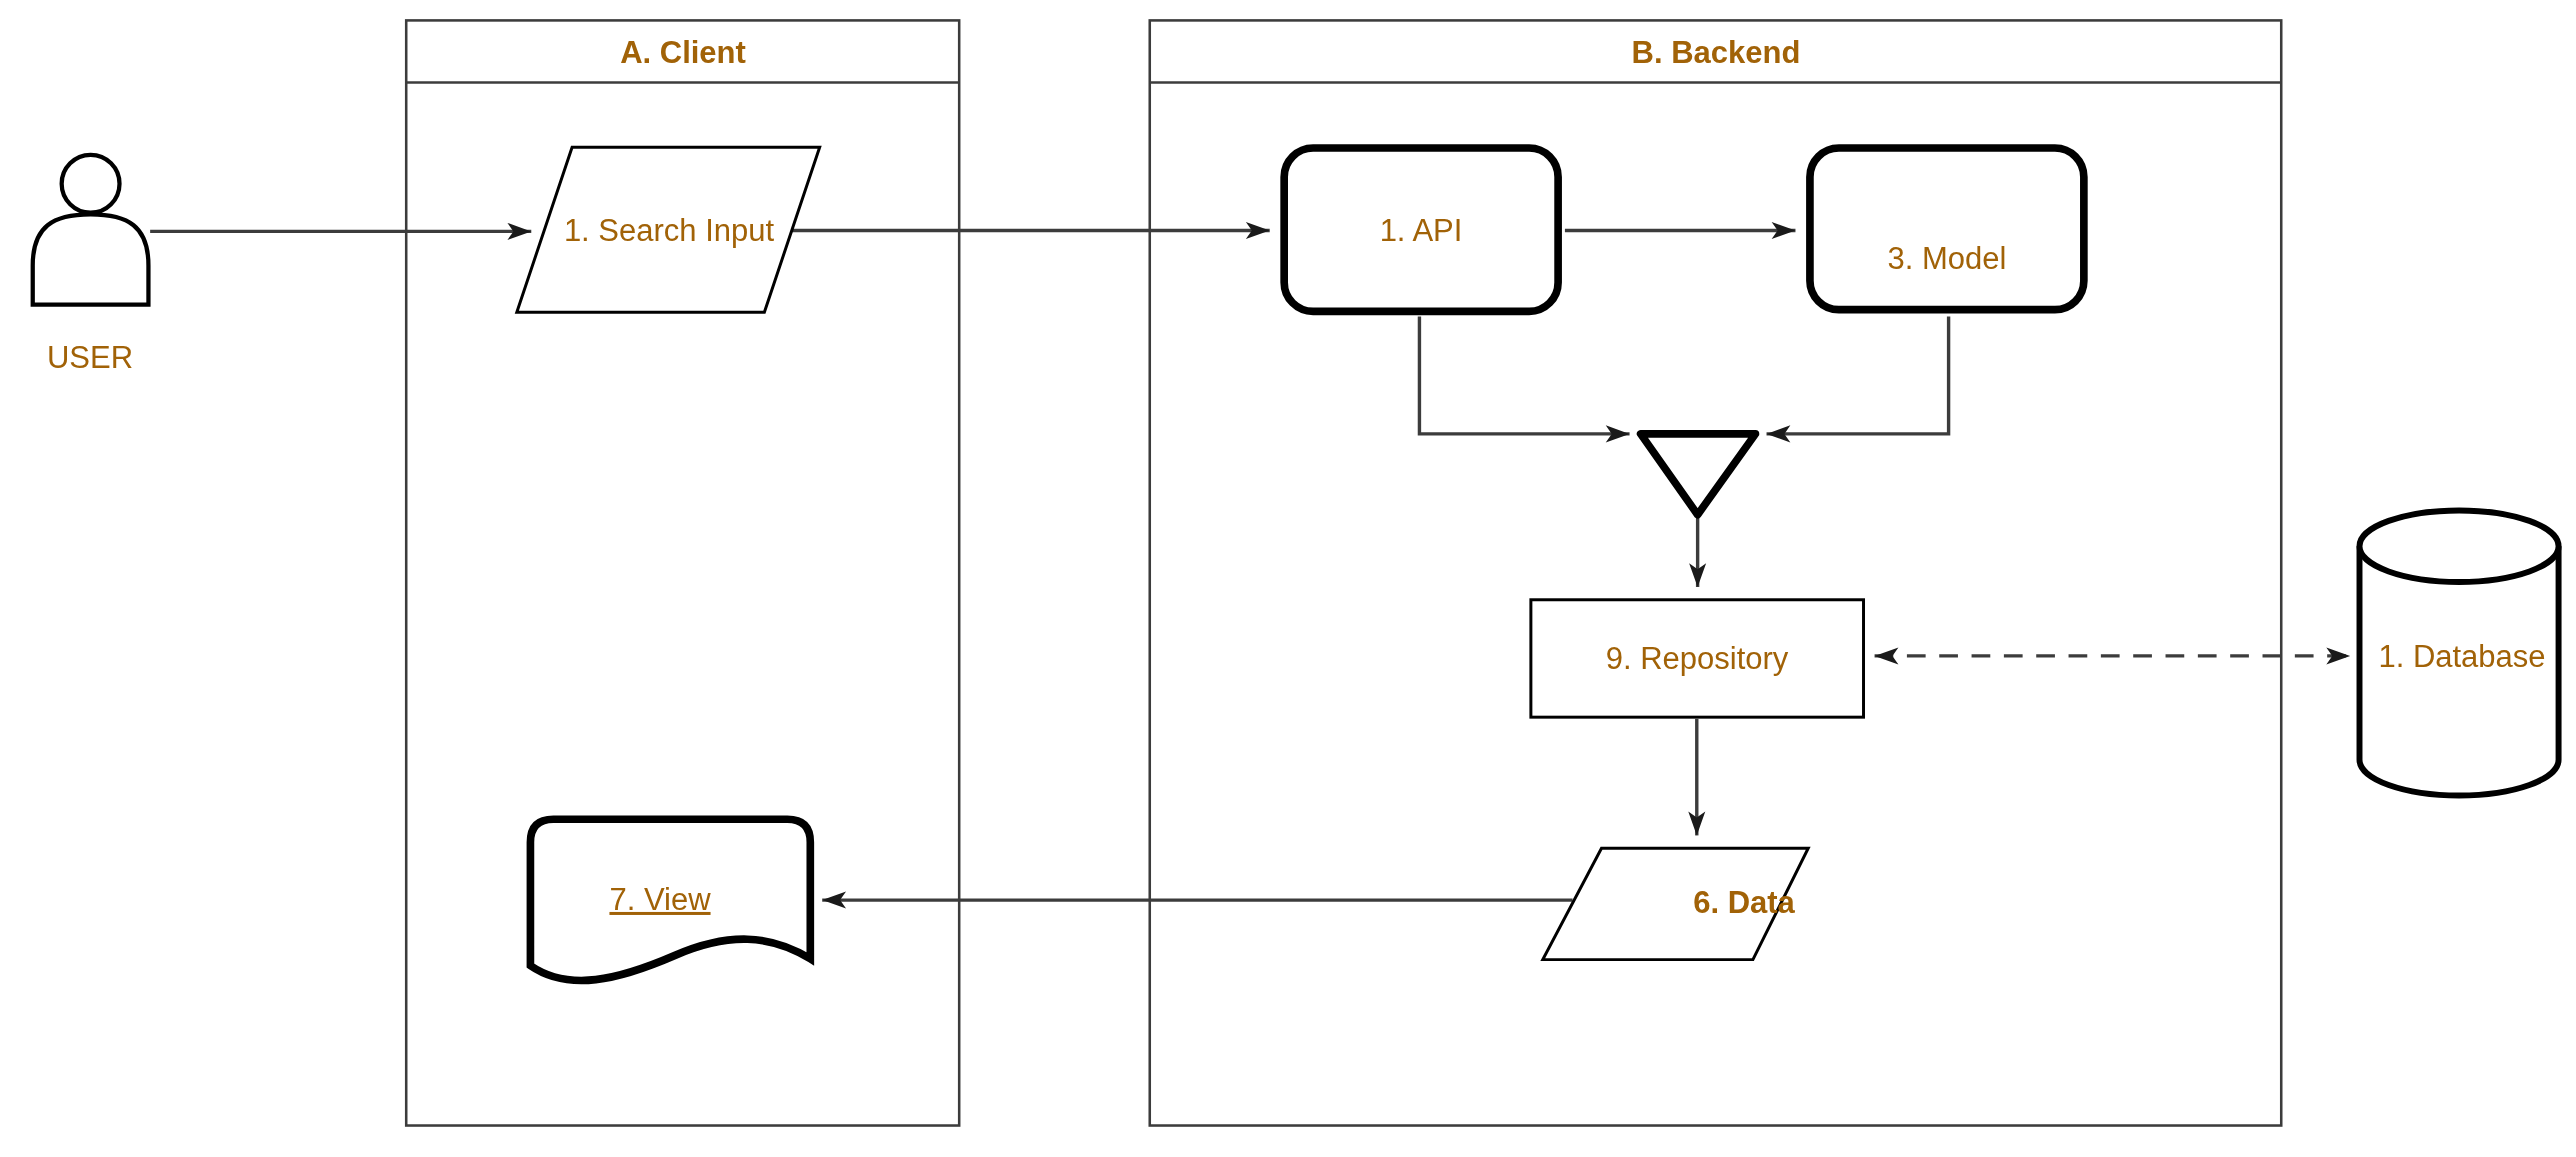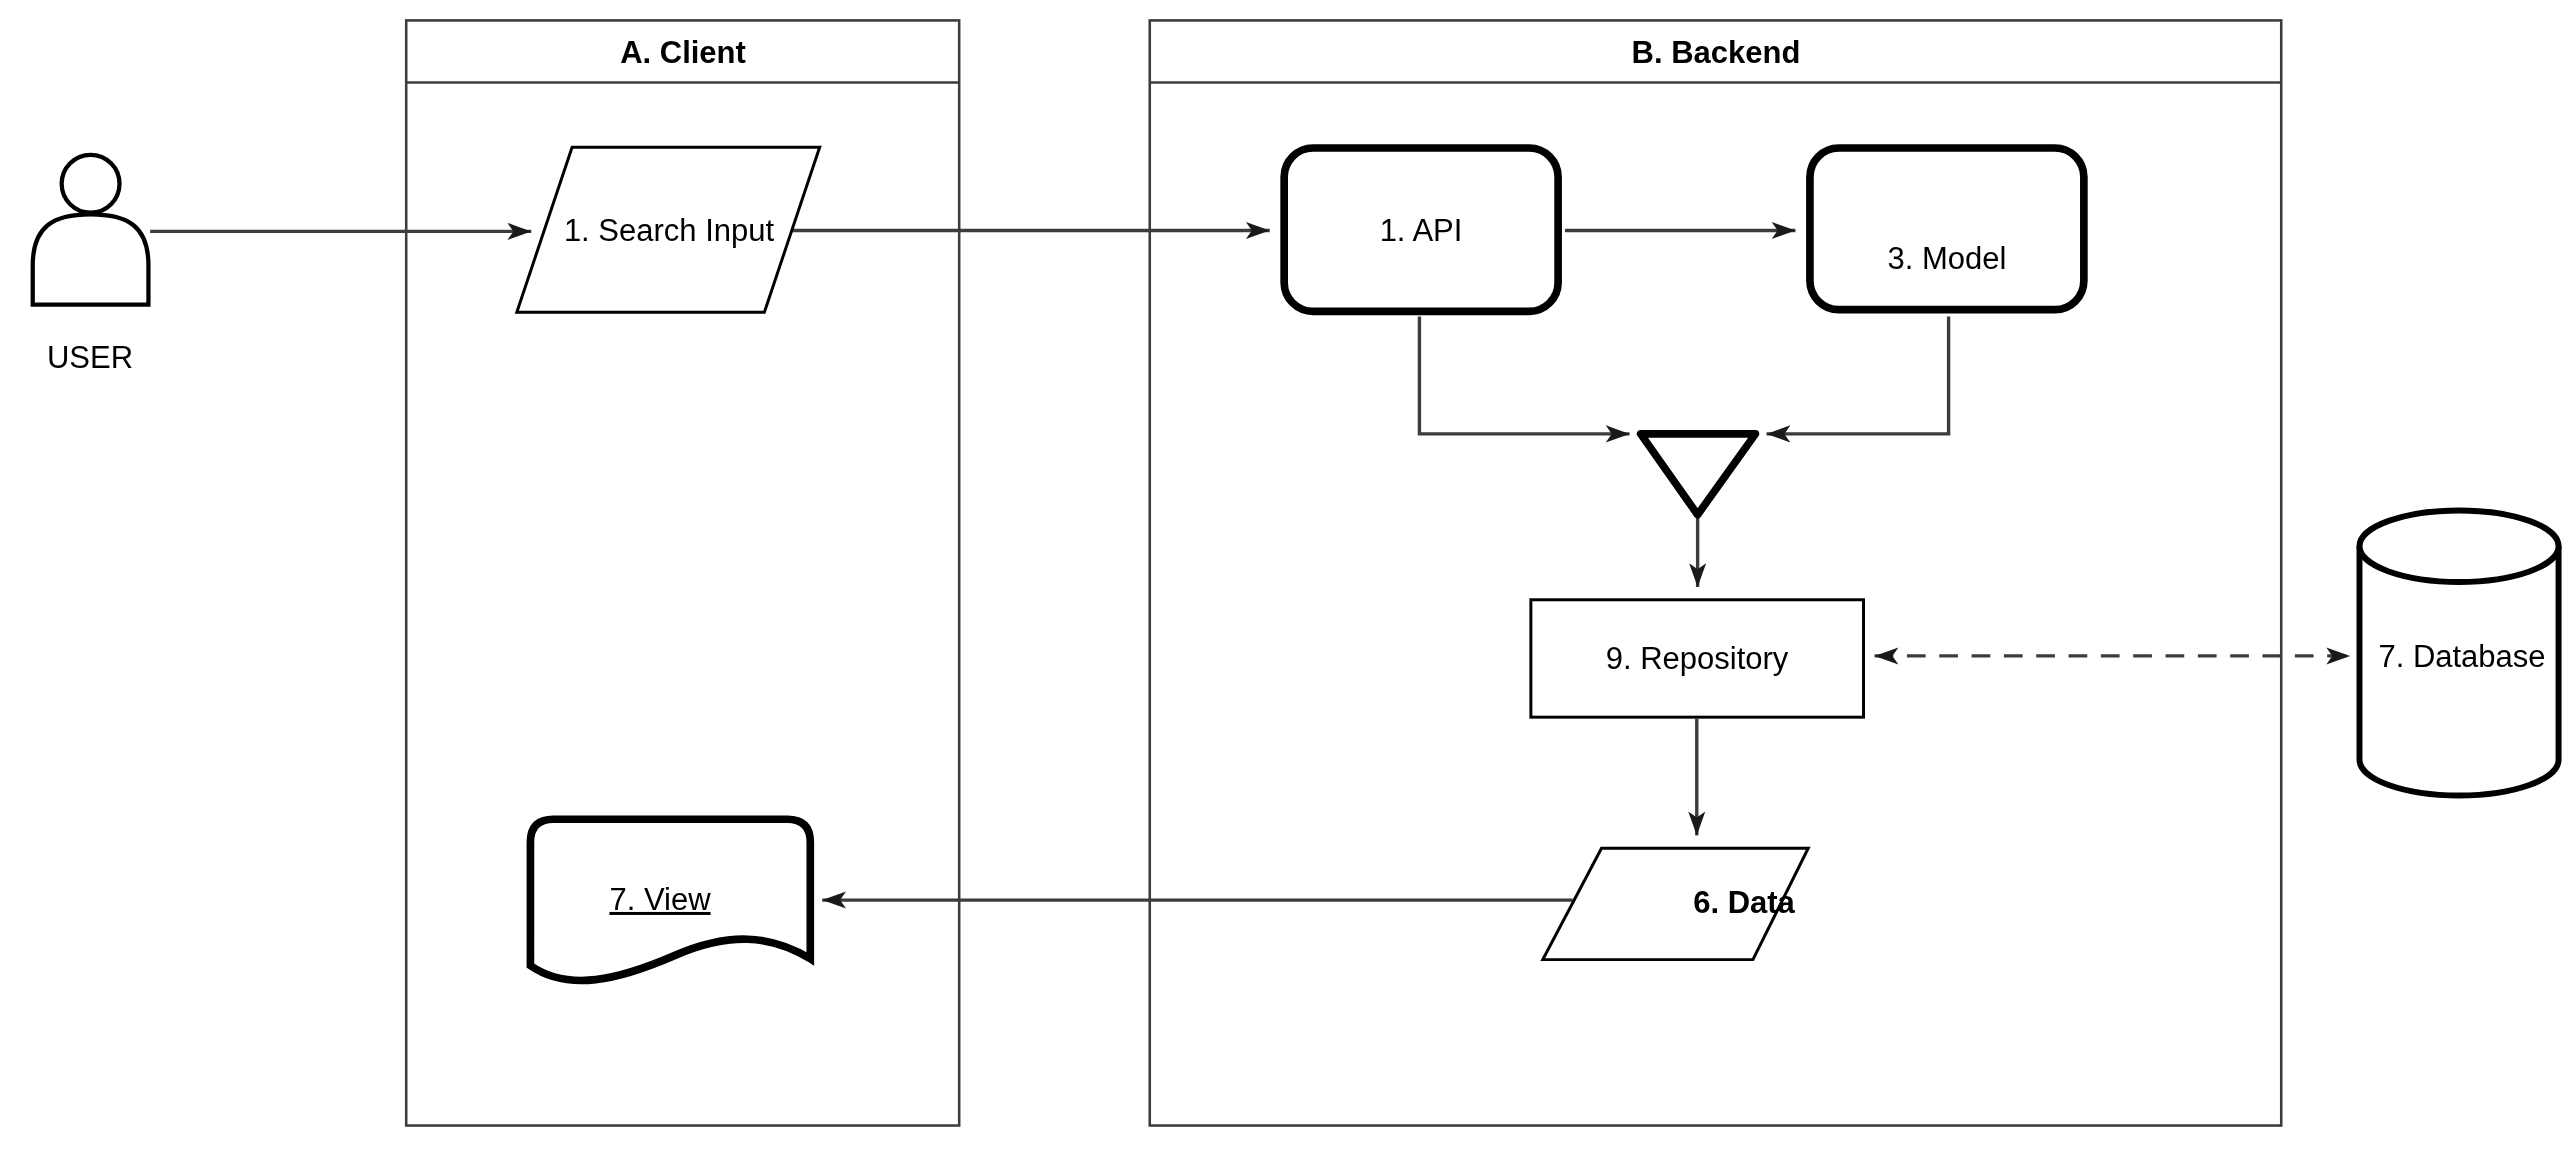--- a/index.html
+++ b/index.html
@@ -8,21 +8,21 @@
     width:2576px;height:1157px;
     background:#ffffff;
     font-family:"Liberation Sans", sans-serif;
     overflow:hidden;
   }
   .canvas svg{position:absolute;left:0;top:0;}
   .lbl{
     position:absolute;
     transform:translate(-50%,-50%);
     font-size:31px;
-    color:#000000;
+    color:#a16207;
     white-space:nowrap;
     text-align:right;
     line-height:1.1;
   }
   .lbl.bold{font-weight:bold;}
 </style>
 </head>
 <body>
 
 <div class="canvas">
@@ -84,17 +84,17 @@
 
   <div class="lbl bold" style="left:683px;top:53px;">A. Client</div>
   <div class="lbl bold" style="left:1716px;top:53px;">B. Backend</div>
 
   <div class="lbl" style="left:90px;top:358px;">USER</div>
 
   <div class="lbl" style="left:669px;top:231px;">1. Search Input</div>
   <div class="lbl" style="left:1421px;top:231px;">1. API</div>
   <div class="lbl" style="left:1947px;top:231px;margin-top:28px;">3. Model</div>
   <div class="lbl" style="left:1697px;top:659px;">9. Repository</div>
-  <div class="lbl" style="left:2462px;top:657px;">7. Database</div>
+  <div class="lbl" style="left:2462px;top:657px;">1. Database</div>
   <div class="lbl" style="left:1744px;top:903px;font-weight:bold;">6. Data</div>
   <div class="lbl" style="left:660px;top:900px;text-decoration:underline;">7. View</div>
 </div>
 
 
 </body></html>

